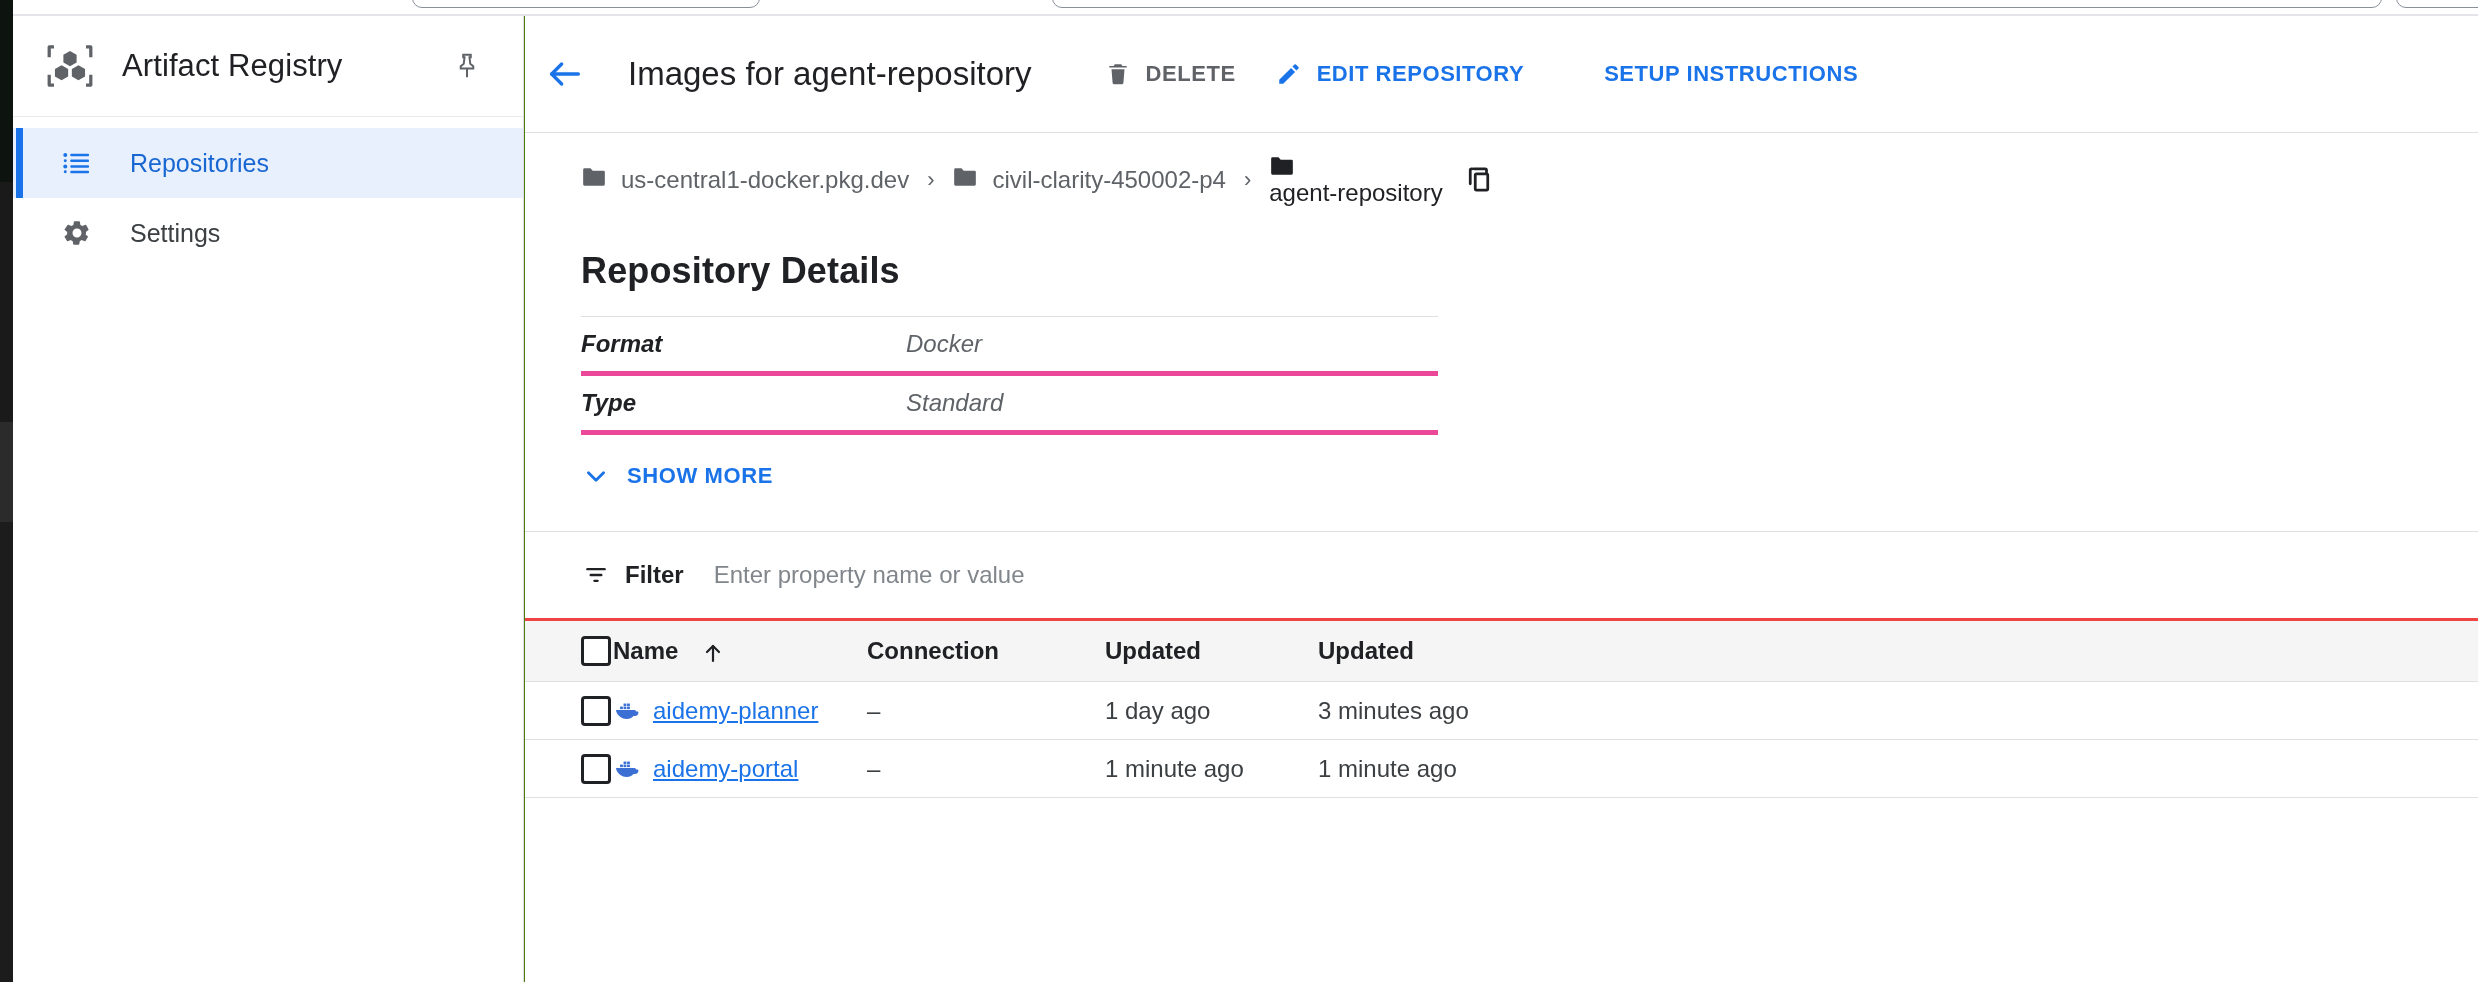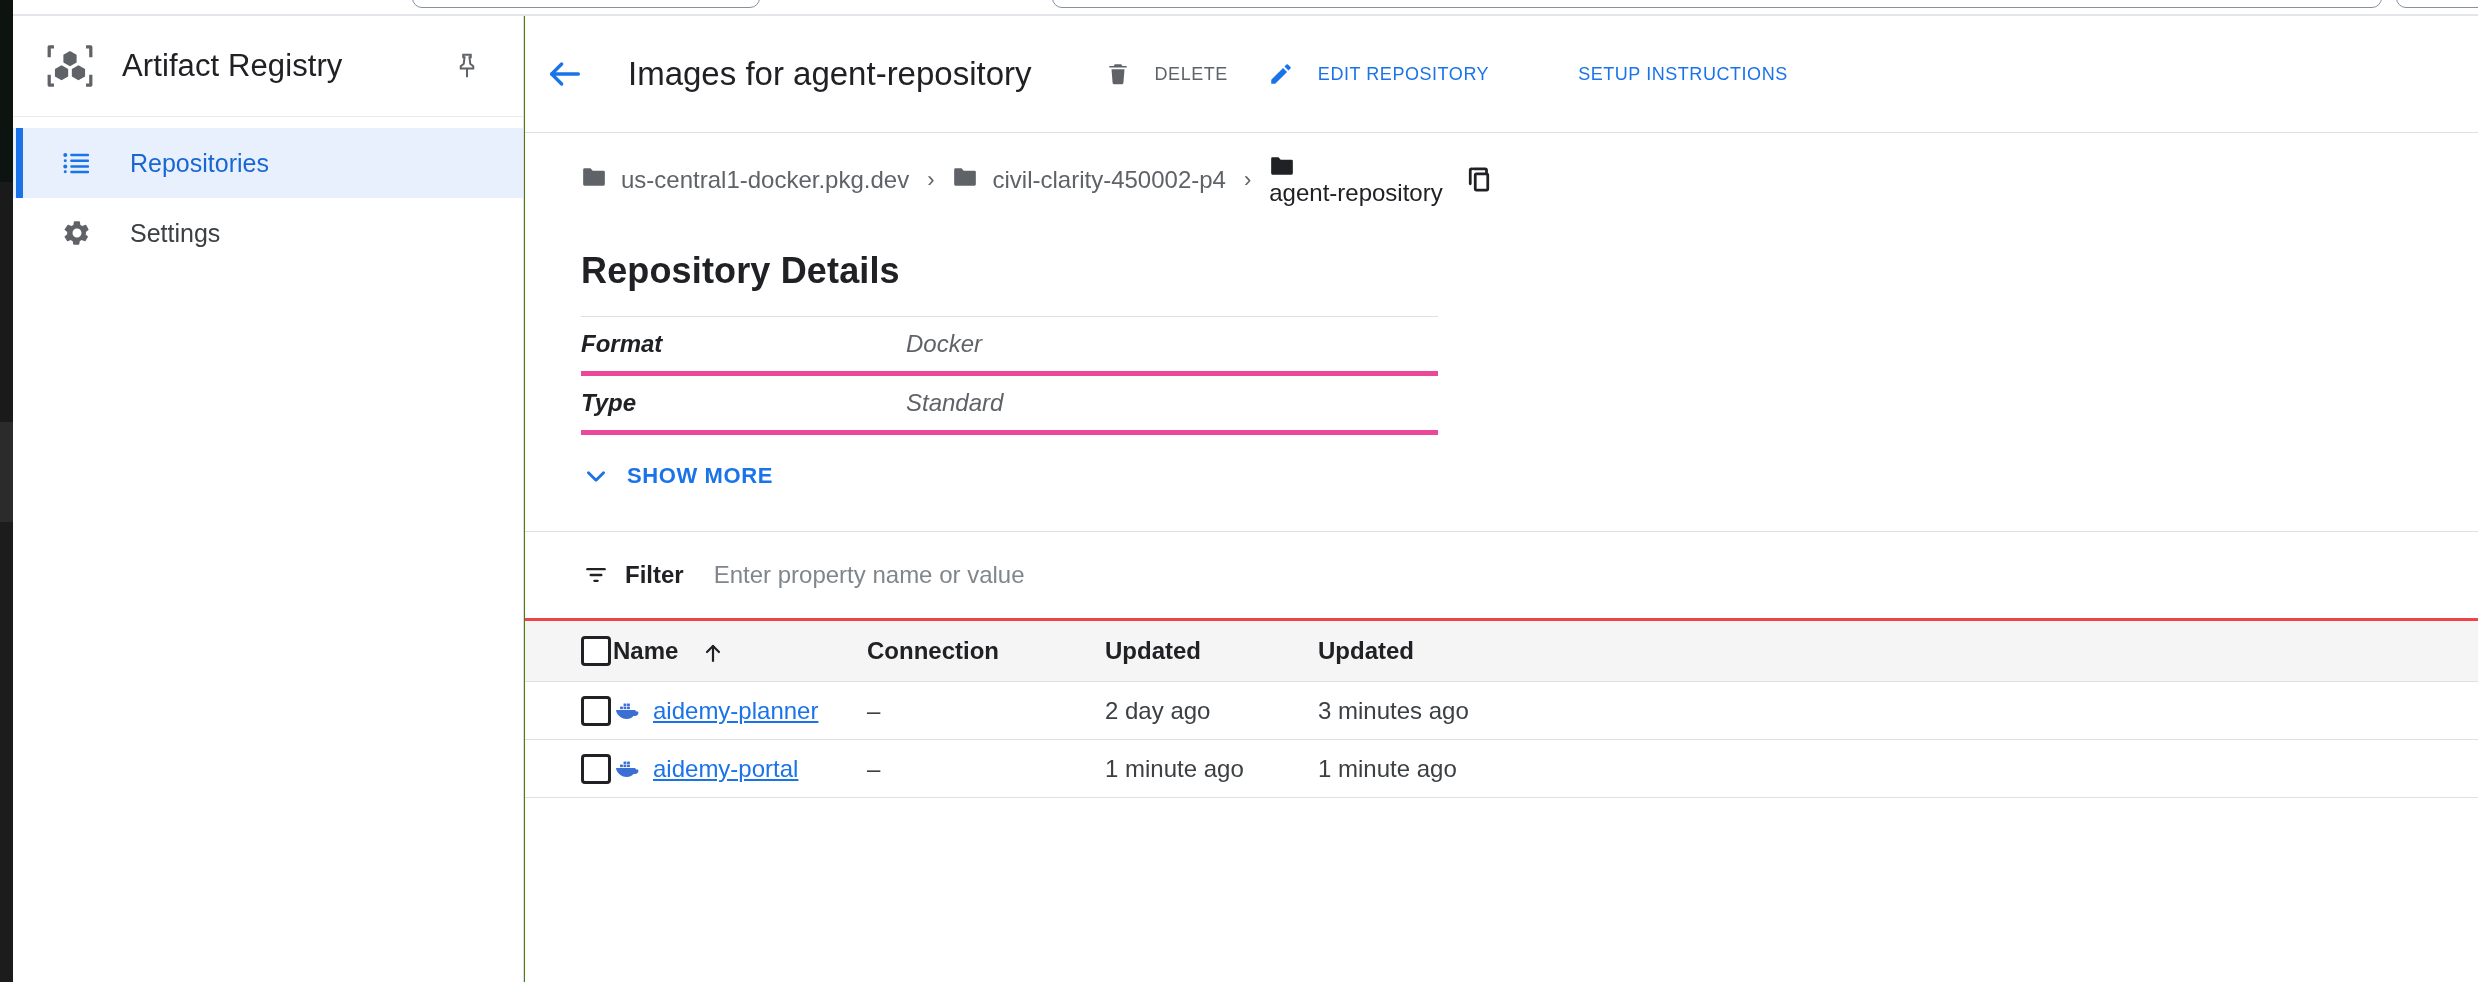--- a/index.html
+++ b/index.html
@@ -187,24 +187,23 @@
     white-space: nowrap;
     border-radius: 4px;
   }
   .action-btn .act-icon {
     width: 30px; height: 30px;
     display: flex; align-items: center; justify-content: center;
     margin-right: 13px;
     flex: 0 0 30px;
   }
   .action-btn .act-label {
-    font-size: 18px;
-    font-weight: normal;
+    font-size: 22px;
+    font-weight: bold;
     letter-spacing: 0.55px;
-    margin-left: 9px;
   }
   .action-btn.gray .act-label { color: #5f6368; }
   .action-btn.blue .act-label { color: #1a73e8; }
   .action-btn.setup { margin-left: 42px; }
 
   
   .breadcrumb {
     display: flex;
     align-items: center;
     padding-left: 56px;
@@ -633,21 +632,21 @@
                   <rect x="11.2" y="8.2" width="2.4" height="2.2"></rect>
                   <rect x="8.2" y="5.6" width="2.4" height="2.1"></rect>
                   <rect x="11.2" y="5.6" width="2.4" height="2.1"></rect>
                   <path d="M2 11.2h16.2c.3 1.1 1.4 1.5 2.4 1.2.6.9.3 2.1-.3 2.8-.9 1-2.3 1.2-3.6 1.1-1.4 1.8-3.8 2.6-6.1 2.5C6.9 18.6 3.6 16.6 2 12.6c-.2-.5-.2-1-.2-1.4H2z"></path>
                 </svg>
               </span>
               <span class="name-link">aidemy-planner</span>
             </span>
           </td>
           <td class="col-conn dash">–</td>
-          <td class="col-created muted">2 day ago</td>
+          <td class="col-created muted">1 day ago</td>
           <td class="col-updated muted">3 minutes ago</td>
         </tr>
 
         <tr>
           <td class="col-check">
             <span class="cell-pad-check">
               <span class="checkbox"></span>
             </span>
           </td>
           <td class="col-name">

